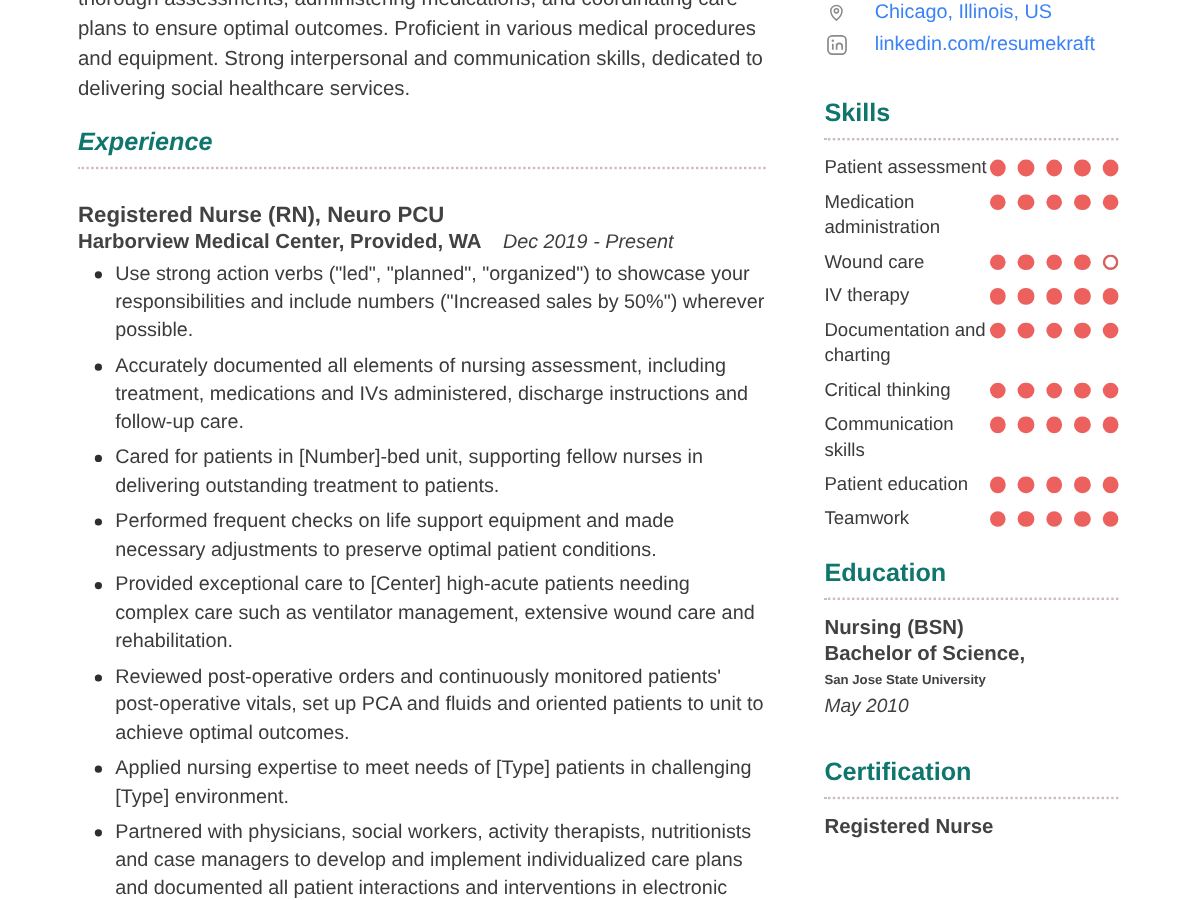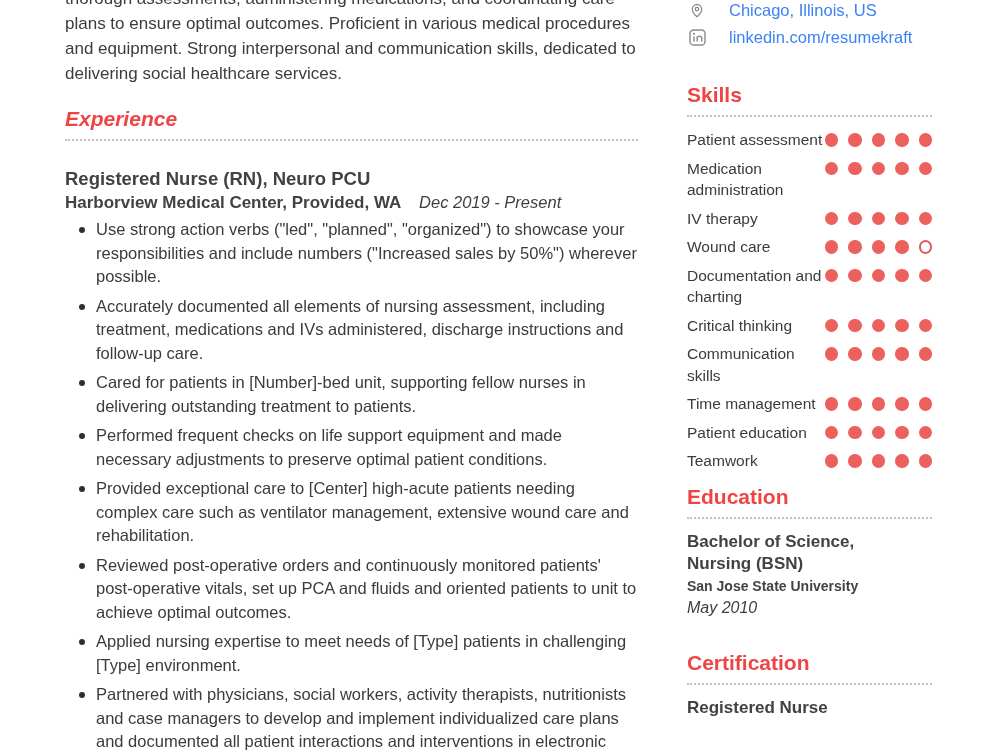--- a/index.html
+++ b/index.html
@@ -14,21 +14,21 @@
   .page { position: relative; width: 1000px; height: 630px; }
 
   
   .main-col { position: absolute; left: 65px; top: 0; width: 573px; }
   .summary { margin-top: -14px; font-size: 17px; line-height: 25px; color: #3c3c3c; }
   .summary div { white-space: nowrap; }
 
   .sec-heading {
     margin: 0; padding: 0 0 7px 0;
     font-size: 21px; font-weight: bold; line-height: 26px;
-    color: #ef4444;
+    color: #0f766e;
     border-bottom: 2px dotted #ccbcbc;
   }
   .xp-heading { margin-top: 20px; font-style: italic; }
 
   .job-title { margin-top: 26px; font-size: 18.5px; font-weight: bold; color: #424242; line-height: 24px; }
   .job-sub { font-size: 17px; line-height: 22px; color: #424242; }
   .job-company { font-weight: bold; }
   .job-dates { font-style: italic; font-weight: normal; font-size: 16.5px; margin-left: 13px; color: #3f3f3f; }
 
   ul.bullets { margin: 4px 0 0 0; padding: 0; list-style: none; font-size: 16.5px; line-height: 23.5px; }
@@ -37,32 +37,32 @@
     content: ""; position: absolute; left: 14px; top: 9px;
     width: 6px; height: 6px; border-radius: 50%; background: #2e2e2e;
   }
 
   
   .sidebar { position: absolute; left: 687px; top: 0; width: 245px; }
   .c-row { display: flex; align-items: center; gap: 22px; height: 21px; margin-bottom: 6px; font-size: 16.5px; color: #3b82f6; }
   .c-icon { display: inline-flex; width: 20px; justify-content: center; flex: 0 0 20px; }
 
   .side-heading { margin-top: 34px; }
-  .edu-heading { margin-top: 12px; }
+  .edu-heading { margin-top: 22px; }
   .cert-heading { margin-top: 31px; }
 
   .skills-list { margin-top: 12px; }
   .skill-row { display: flex; align-items: flex-start; margin-bottom: 7px; }
   .skill-name { flex: 1 1 auto; font-size: 15.5px; line-height: 21.5px; color: #3b3b3b; }
   .skill-dots { flex: 0 0 auto; display: flex; gap: 10px; margin-top: 4px; }
   .dot { width: 13.5px; height: 13.5px; border-radius: 50%; background: #ec615e; }
   .dot.empty { background: #ffffff; box-shadow: inset 0 0 0 2px #d95f5c; }
 
   .edu-degree { margin-top: 12px; font-size: 17px; font-weight: bold; line-height: 22px; color: #424242; }
-  .edu-school { font-size: 14px; font-weight: bold; line-height: 22px; color: #424242; }
+  .edu-school { font-size: 11px; font-weight: bold; line-height: 22px; color: #424242; }
   .edu-date { font-size: 16px; font-style: italic; line-height: 22px; color: #3f3f3f; }
   .cert-name { margin-top: 12px; font-size: 17px; font-weight: bold; line-height: 22px; color: #424242; }
 </style>
 </head>
 <body>
 
 <div class="page">
 
   <div class="main-col">
 
@@ -135,40 +135,40 @@
           <div class="skill-name">Medication administration</div>
           <div class="skill-dots">
             <span class="dot"></span>
             <span class="dot"></span>
             <span class="dot"></span>
             <span class="dot"></span>
             <span class="dot"></span>
           </div>
         </div>
         <div class="skill-row">
+          <div class="skill-name">Wound care</div>
+          <div class="skill-dots">
+            <span class="dot"></span>
+            <span class="dot"></span>
+            <span class="dot"></span>
+            <span class="dot"></span>
+            <span class="dot empty"></span>
+          </div>
+        </div>
+        <div class="skill-row">
           <div class="skill-name">IV therapy</div>
           <div class="skill-dots">
             <span class="dot"></span>
             <span class="dot"></span>
             <span class="dot"></span>
             <span class="dot"></span>
             <span class="dot"></span>
           </div>
         </div>
         <div class="skill-row">
-          <div class="skill-name">Wound care</div>
-          <div class="skill-dots">
-            <span class="dot"></span>
-            <span class="dot"></span>
-            <span class="dot"></span>
-            <span class="dot"></span>
-            <span class="dot empty"></span>
-          </div>
-        </div>
-        <div class="skill-row">
           <div class="skill-name">Documentation and charting</div>
           <div class="skill-dots">
             <span class="dot"></span>
             <span class="dot"></span>
             <span class="dot"></span>
             <span class="dot"></span>
             <span class="dot"></span>
           </div>
         </div>
         <div class="skill-row">
@@ -176,30 +176,20 @@
           <div class="skill-dots">
             <span class="dot"></span>
             <span class="dot"></span>
             <span class="dot"></span>
             <span class="dot"></span>
             <span class="dot"></span>
           </div>
         </div>
         <div class="skill-row">
           <div class="skill-name">Communication skills</div>
-          <div class="skill-dots">
-            <span class="dot"></span>
-            <span class="dot"></span>
-            <span class="dot"></span>
-            <span class="dot"></span>
-            <span class="dot"></span>
-          </div>
-        </div>
-        <div class="skill-row">
-          <div class="skill-name">Time management</div>
           <div class="skill-dots">
             <span class="dot"></span>
             <span class="dot"></span>
             <span class="dot"></span>
             <span class="dot"></span>
             <span class="dot"></span>
           </div>
         </div>
         <div class="skill-row">
           <div class="skill-name">Patient education</div>
@@ -218,22 +208,22 @@
             <span class="dot"></span>
             <span class="dot"></span>
             <span class="dot"></span>
             <span class="dot"></span>
           </div>
         </div>
       </div>
 
     <h2 class="sec-heading edu-heading">Education</h2>
     <div class="edu-degree">
+        <div>Nursing (BSN)</div>
         <div>Bachelor of Science,</div>
-        <div>Nursing (BSN)</div>
       </div>
     <div class="edu-school">San Jose State University</div>
     <div class="edu-date">May 2010</div>
 
     <h2 class="sec-heading cert-heading">Certification</h2>
     <div class="cert-name">Registered Nurse</div>
   </div>
 </div>
 
 </body></html>

